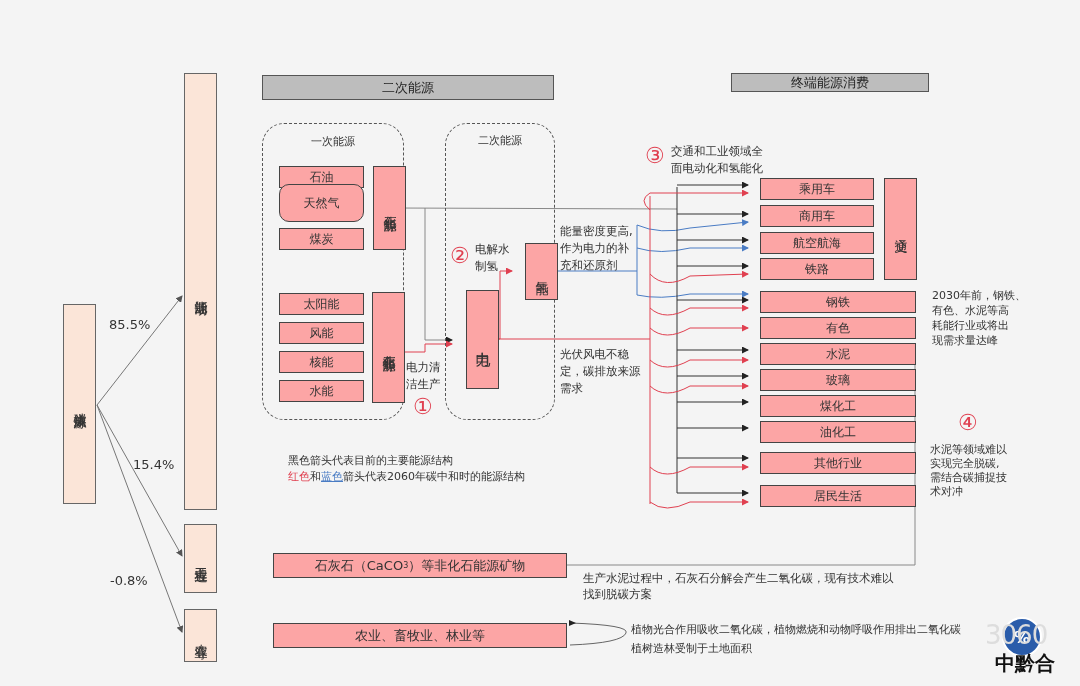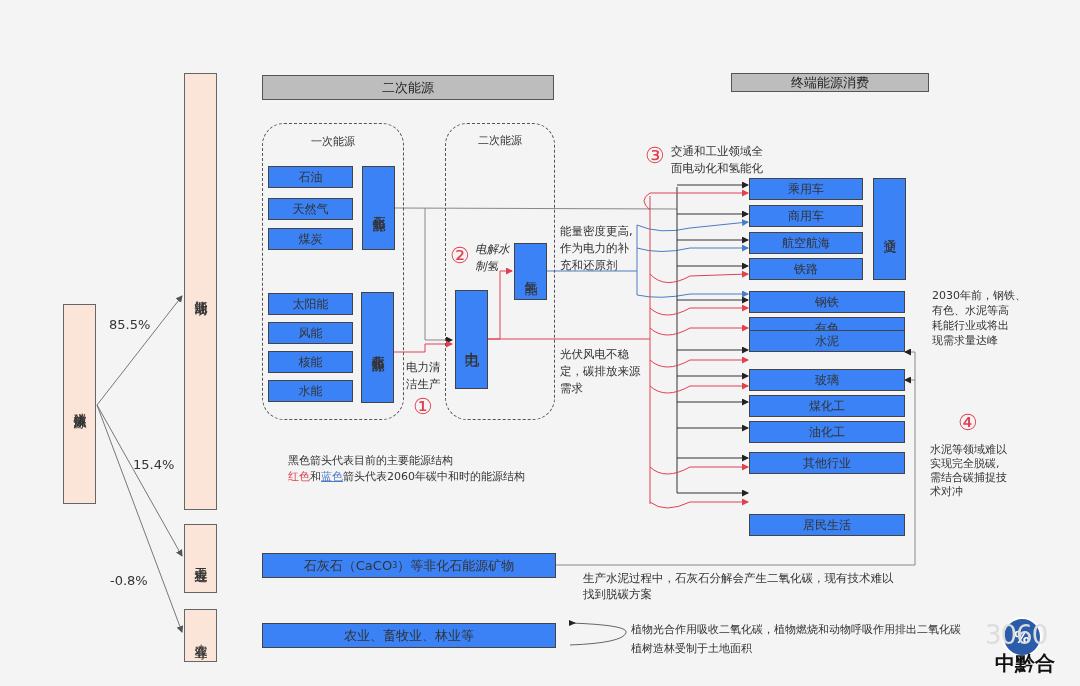--- a/index.html
+++ b/index.html
@@ -3,21 +3,21 @@
 <meta charset="utf-8">
 <style>
   html, body { margin:0; padding:0; }
   body { width:1080px; height:686px; background:#f4f4f4; position:relative; overflow:hidden;
          font-family:"DejaVu Sans","Liberation Sans",sans-serif; color:#333; }
   .abs { position:absolute; box-sizing:border-box; }
   .peach { background:#fbe5d8; border:1.5px solid #666; }
   .vtext { display:flex; align-items:center; justify-content:center; writing-mode:vertical-rl;
            text-orientation:upright; letter-spacing:1px; }
   .hdr { background:#bdbdbd; border:1.5px solid #555; display:flex; align-items:center; justify-content:center; font-size:13px; color:#222; }
-  .box { border:1.5px solid #444; background:#3b82f6; display:flex; align-items:center; justify-content:center; font-size:12px; color:#333; }
+  .box { border:1.5px solid #444; background:#fca5a5; display:flex; align-items:center; justify-content:center; font-size:12px; color:#333;margin-left:11px; }
   .dashed { border:1.5px dashed #555; border-radius:22px; }
   .lbl { font-size:11.5px; line-height:17px; color:#333; white-space:pre; }
   .red { color:#e04050;text-align:center; }
   .blue { color:#4a7cc4;text-decoration:underline; }
   .circ { font-size:22px; color:#e04050; font-family:"DejaVu Serif",serif; }
   svg.lines { position:absolute; left:0; top:0; }
 </style>
 </head>
 <body>
 
@@ -102,64 +102,64 @@
 <div class="abs" style="left:109px;top:317px;font-size:13px;">85.5%</div>
 <div class="abs" style="left:133px;top:457px;font-size:13px;">15.4%</div>
 <div class="abs" style="left:110px;top:573px;font-size:13px;">-0.8%</div>
 
 <div class="abs hdr" style="left:262px;top:75px;width:292px;height:25px;">二次能源</div>
 <div class="abs hdr" style="left:731px;top:73px;width:198px;height:19px;">终端能源消费</div>
 
 <div class="abs dashed" style="left:262px;top:123px;width:142px;height:297px;"></div>
 <div class="abs" style="left:262px;top:134px;width:142px;text-align:center;font-size:11px;">一次能源</div>
 <div class="abs box" style="left:268px;top:166px;width:85px;height:22px;">石油</div>
-<div class="abs box" style="left:268px;top:198px;width:85px;height:22px;">天然气</div>
+<div class="abs box" style="left:268px;top:184px;width:85px;height:38px;border-radius:10px;">天然气</div>
 <div class="abs box" style="left:268px;top:228px;width:85px;height:22px;">煤炭</div>
 <div class="abs box vtext" style="left:362px;top:166px;width:33px;height:84px;font-size:13px;">化石能源</div>
 <div class="abs box" style="left:268px;top:293px;width:85px;height:22px;">太阳能</div>
 <div class="abs box" style="left:268px;top:322px;width:85px;height:22px;">风能</div>
 <div class="abs box" style="left:268px;top:351px;width:85px;height:22px;">核能</div>
 <div class="abs box" style="left:268px;top:380px;width:85px;height:22px;">水能</div>
 <div class="abs box vtext" style="left:361px;top:292px;width:33px;height:111px;font-size:13px;">非化石能源</div>
 
 <div class="abs lbl" style="left:406px;top:359px;">电力清
 洁生产</div>
 <div class="abs circ" style="left:413px;top:394px;">①</div>
 
 <div class="abs dashed" style="left:445px;top:123px;width:110px;height:297px;"></div>
 <div class="abs" style="left:445px;top:133px;width:110px;text-align:center;font-size:11px;">二次能源</div>
 <div class="abs box" style="left:455px;top:290px;width:33px;height:99px;font-size:15px;writing-mode:vertical-rl;text-orientation:upright;">电力</div>
 <div class="abs box vtext" style="left:514px;top:243px;width:33px;height:57px;font-size:13px;">氢能</div>
 <div class="abs circ" style="left:450px;top:243px;">②</div>
-<div class="abs lbl" style="left:475px;top:241px;font-style:italic;">电解水
+<div class="abs lbl" style="left:475px;top:241px;">电解水
 制氢</div>
 <div class="abs lbl" style="left:560px;top:223px;">能量密度更高,
 作为电力的补
 充和还原剂</div>
 <div class="abs lbl" style="left:560px;top:346px;">光伏风电不稳
 定，碳排放来源
 需求</div>
 
 <div class="abs circ" style="left:645px;top:143px;">③</div>
 <div class="abs lbl" style="left:671px;top:143px;">交通和工业领域全
 面电动化和氢能化</div>
 
 <div class="abs box" style="left:749px;top:178px;width:114px;height:22px;text-align:center;">乘用车</div>
 <div class="abs box" style="left:749px;top:205px;width:114px;height:22px;">商用车</div>
 <div class="abs box" style="left:749px;top:232px;width:114px;height:22px;">航空航海</div>
 <div class="abs box" style="left:749px;top:258px;width:114px;height:22px;">铁路</div>
 <div class="abs box vtext" style="left:873px;top:178px;width:33px;height:102px;font-size:13px;">交通</div>
 <div class="abs box" style="left:749px;top:291px;width:156px;height:22px;">钢铁</div>
 <div class="abs box" style="left:749px;top:317px;width:156px;height:22px;">有色</div>
-<div class="abs box" style="left:749px;top:330px;width:156px;height:22px;">水泥</div>
+<div class="abs box" style="left:749px;top:343px;width:156px;height:22px;">水泥</div>
 <div class="abs box" style="left:749px;top:369px;width:156px;height:22px;">玻璃</div>
 <div class="abs box" style="left:749px;top:395px;width:156px;height:22px;">煤化工</div>
 <div class="abs box" style="left:749px;top:421px;width:156px;height:22px;">油化工</div>
 <div class="abs box" style="left:749px;top:452px;width:156px;height:22px;">其他行业</div>
-<div class="abs box" style="left:749px;top:514px;width:156px;height:22px;">居民生活</div>
+<div class="abs box" style="left:749px;top:485px;width:156px;height:22px;">居民生活</div>
 
 <div class="abs lbl" style="left:932px;top:288px;font-size:11px;line-height:15px;">2030年前，钢铁、
 有色、水泥等高
 耗能行业或将出
 现需求量达峰</div>
 <div class="abs circ" style="left:958px;top:410px;">④</div>
 <div class="abs lbl" style="left:930px;top:443px;font-size:11px;line-height:14px;">水泥等领域难以
 实现完全脱碳,
 需结合碳捕捉技
 术对冲</div>

